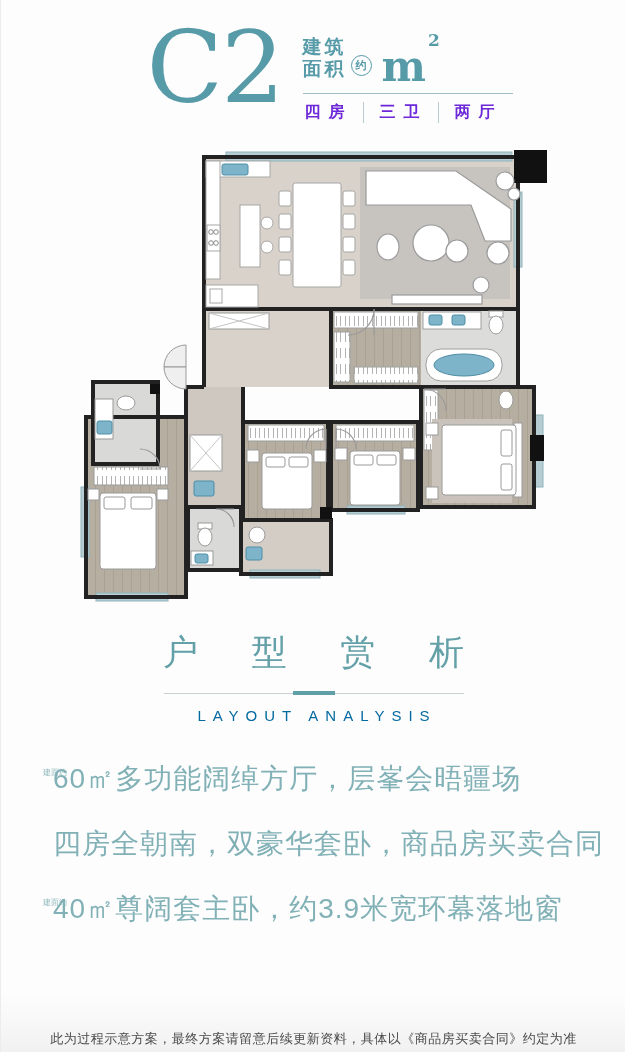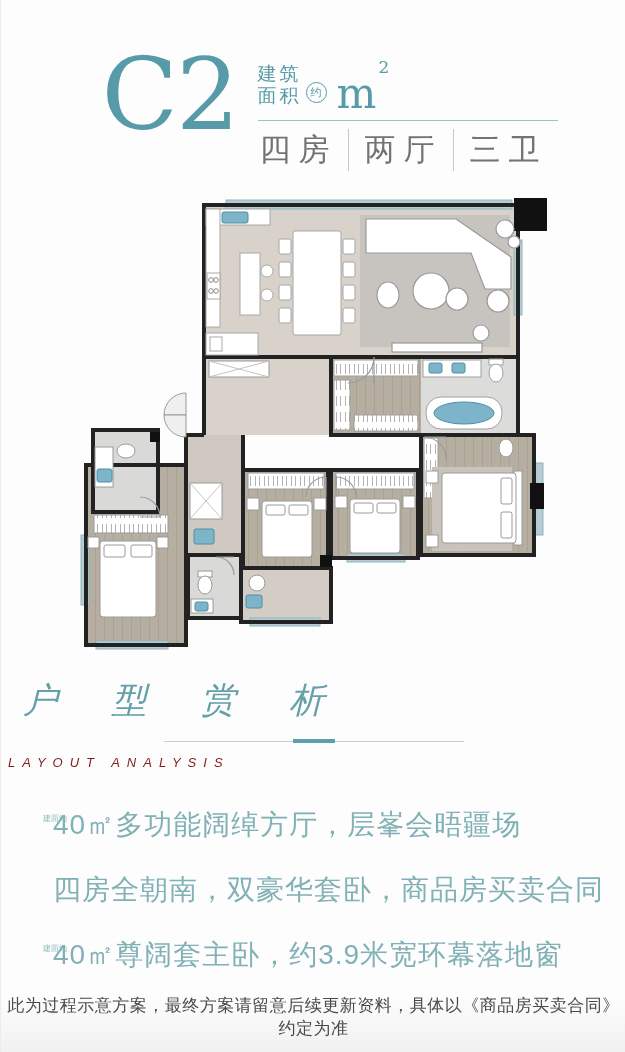--- a/index.html
+++ b/index.html
@@ -3,26 +3,26 @@
 <meta charset="utf-8">
 <style>
   html,body{margin:0;padding:0;background:#ffffff;}
   .page{
     position:relative; width:625px; height:1052px; margin:0 auto;
     background:#fdfdfd; overflow:hidden;
     border-left:1px solid #ececec; border-right:1px solid #ececec;
     font-family:"Liberation Sans", sans-serif;
   }
   
-  .header{display:flex; justify-content:center; align-items:flex-start; padding-top:49px;margin-left:32px;}
+  .header{display:flex; justify-content:center; align-items:flex-start; padding-top:22px;margin-left:32px;}
   .unit-code{
     font-family:"DejaVu Serif","Liberation Serif",serif;
     font-size:100px; line-height:.92; color:#579ba9; font-weight:400; letter-spacing:-2px;
   }
-  .header-right{margin-left:20px; margin-top:14px;}
+  .header-right{margin-left:20px; margin-top:14px;font-weight:bold;}
   .area-row{display:flex; align-items:flex-end;}
   .area-label{
     font-family:"DejaVu Serif","Liberation Serif",serif;
     color:#579ba9; font-size:19px; line-height:1.15; letter-spacing:3px; padding-bottom:4px;
   }
   .approx-badge{
     width:19px; height:19px; border:1px solid #579ba9; border-radius:50%;
     color:#579ba9; font-size:11px; display:flex; align-items:center; justify-content:center;
     margin:0 6px 8px 4px; flex:0 0 auto;
   }
@@ -37,57 +37,57 @@
   .area-sup{
     font-family:"DejaVu Serif","Liberation Serif",serif;
     font-size:17px; color:#579ba9; vertical-align:top; position:relative; top:-34px; left:2px;
   }
   .tag-row{
     border-top:1px solid #9fbdc3; margin-top:9px; padding-top:8px;
     display:flex; align-items:center;
   }
   .tag{
     font-family:"DejaVu Serif","Liberation Serif",serif;
-    color:#737373; font-size:31px; letter-spacing:8px; padding:0 10px 0 16px;text-align:right;
+    color:#6d28d9; font-size:16px; letter-spacing:8px; padding:0 10px 0 16px;text-align:right;
   }
   .tag + .tag{border-left:1px solid #b9cdd1;}
   .tag:first-child{padding-left:2px;}
   
   .plan-wrap{width:500px; margin:14px auto 0; position:relative;}
   
-  .section{width:100%; text-align:left; margin-top:18px;font-style:italic;}
+  .section{width:100%; text-align:center; margin-top:18px;}
   .section-title{
     color:#63a0a8; font-size:35px; letter-spacing:22px; text-indent:22px;
     font-weight:500;
   }
   .divider{width:300px; height:1px; background:#c7d1d1; margin:17px auto 13px; position:relative;}
   .divider-center{
     position:absolute; left:50%; top:-2px; transform:translateX(-50%);
     width:42px; height:4px; background:#5f9fa8;
   }
-  .section-subtitle{color:#7f1d1d; font-size:13px; letter-spacing:7px; text-indent:7px;}
+  .section-subtitle{color:#0369a1; font-size:15px; letter-spacing:7px; text-indent:7px;}
   
   .highlights{margin:36px 42px 0 42px;}
   .hl-line{
     display:flex; align-items:flex-start;
     color:#81b1b6; font-size:28px; letter-spacing:1px; font-weight:400;
     margin-bottom:27px; white-space:nowrap;
   }
   .hl-prefix{
     width:10px; font-size:8px; line-height:1.2; letter-spacing:0;
     word-break:break-all; margin-top:8px; flex:0 0 auto; color:#8fb8bc;
   }
   
   .footer{
     position:absolute; left:0; right:0; bottom:0; height:58px;
     background:linear-gradient(#fdfdfd,#f1f1f1);
   }
   .disclaimer{
-    position:absolute; left:0; right:0; bottom:12px;
-    text-align:center; color:#4a4a4a; font-size:17px; letter-spacing:.5px;
+    position:absolute; left:0; right:0; bottom:4px;
+    text-align:center; color:#4a4a4a; font-size:13px; letter-spacing:.5px;
   }
 </style>
 </head>
 <body>
 
 <div class="page">
 
   <div class="header">
     <div class="unit-code">C2</div>
     <div class="header-right">
@@ -95,22 +95,22 @@
         <div class="area-label">
           <div>建筑</div>
           <div>面积</div>
         </div>
         <div class="approx-badge">约</div>
         <div class="area-unit">m</div>
         <div class="area-sup">2</div>
       </div>
       <div class="tag-row">
         <span class="tag">四房</span>
+        <span class="tag">三卫</span>
         <span class="tag">两厅</span>
-        <span class="tag">三卫</span>
       </div>
     </div>
   </div>
 
   <div class="plan-wrap">
     <svg viewBox="0 0 500 470" width="500" height="470">
       <defs>
         <pattern id="wood" width="9" height="9" patternUnits="userSpaceOnUse">
           <rect width="9" height="9" fill="#b7aea2"></rect>
           <path d="M4.5,0 V9" stroke="#aaa193" stroke-width="1"></path>
@@ -299,21 +299,21 @@
     <div class="section-title">户 型 赏 析</div>
     <div class="divider">
       <div class="divider-center"></div>
     </div>
     <div class="section-subtitle">LAYOUT ANALYSIS</div>
   </div>
 
   <div class="highlights">
     <div class="hl-line">
       <span class="hl-prefix">建面约</span>
-      <span>40㎡多功能阔绰方厅，层峯会晤疆场</span>
+      <span>60㎡多功能阔绰方厅，层峯会晤疆场</span>
     </div>
     <div class="hl-line">
       <span class="hl-prefix"></span>
       <span>四房全朝南，双豪华套卧，商品房买卖合同</span>
     </div>
     <div class="hl-line">
       <span class="hl-prefix">建面约</span>
       <span>40㎡尊阔套主卧，约3.9米宽环幕落地窗</span>
     </div>
   </div>

